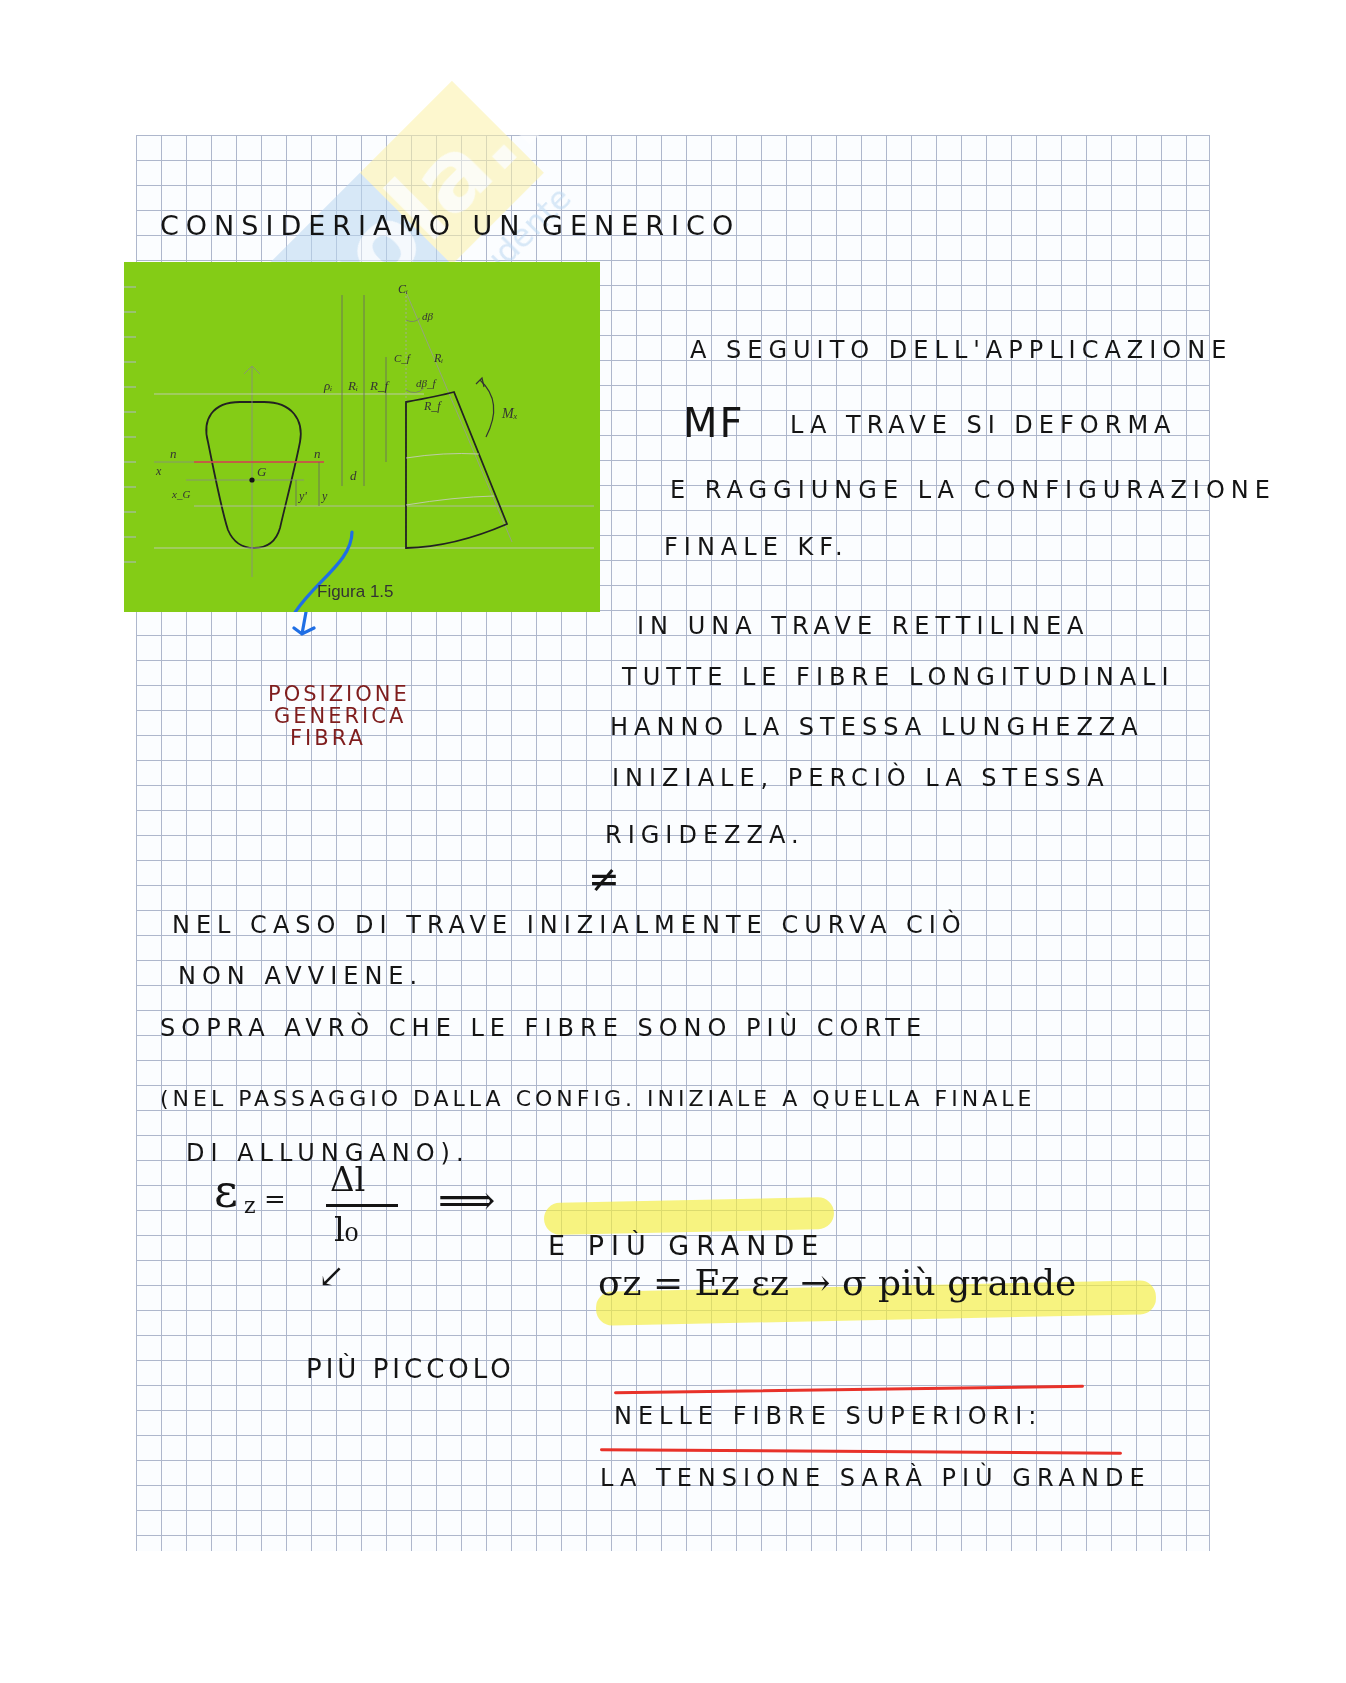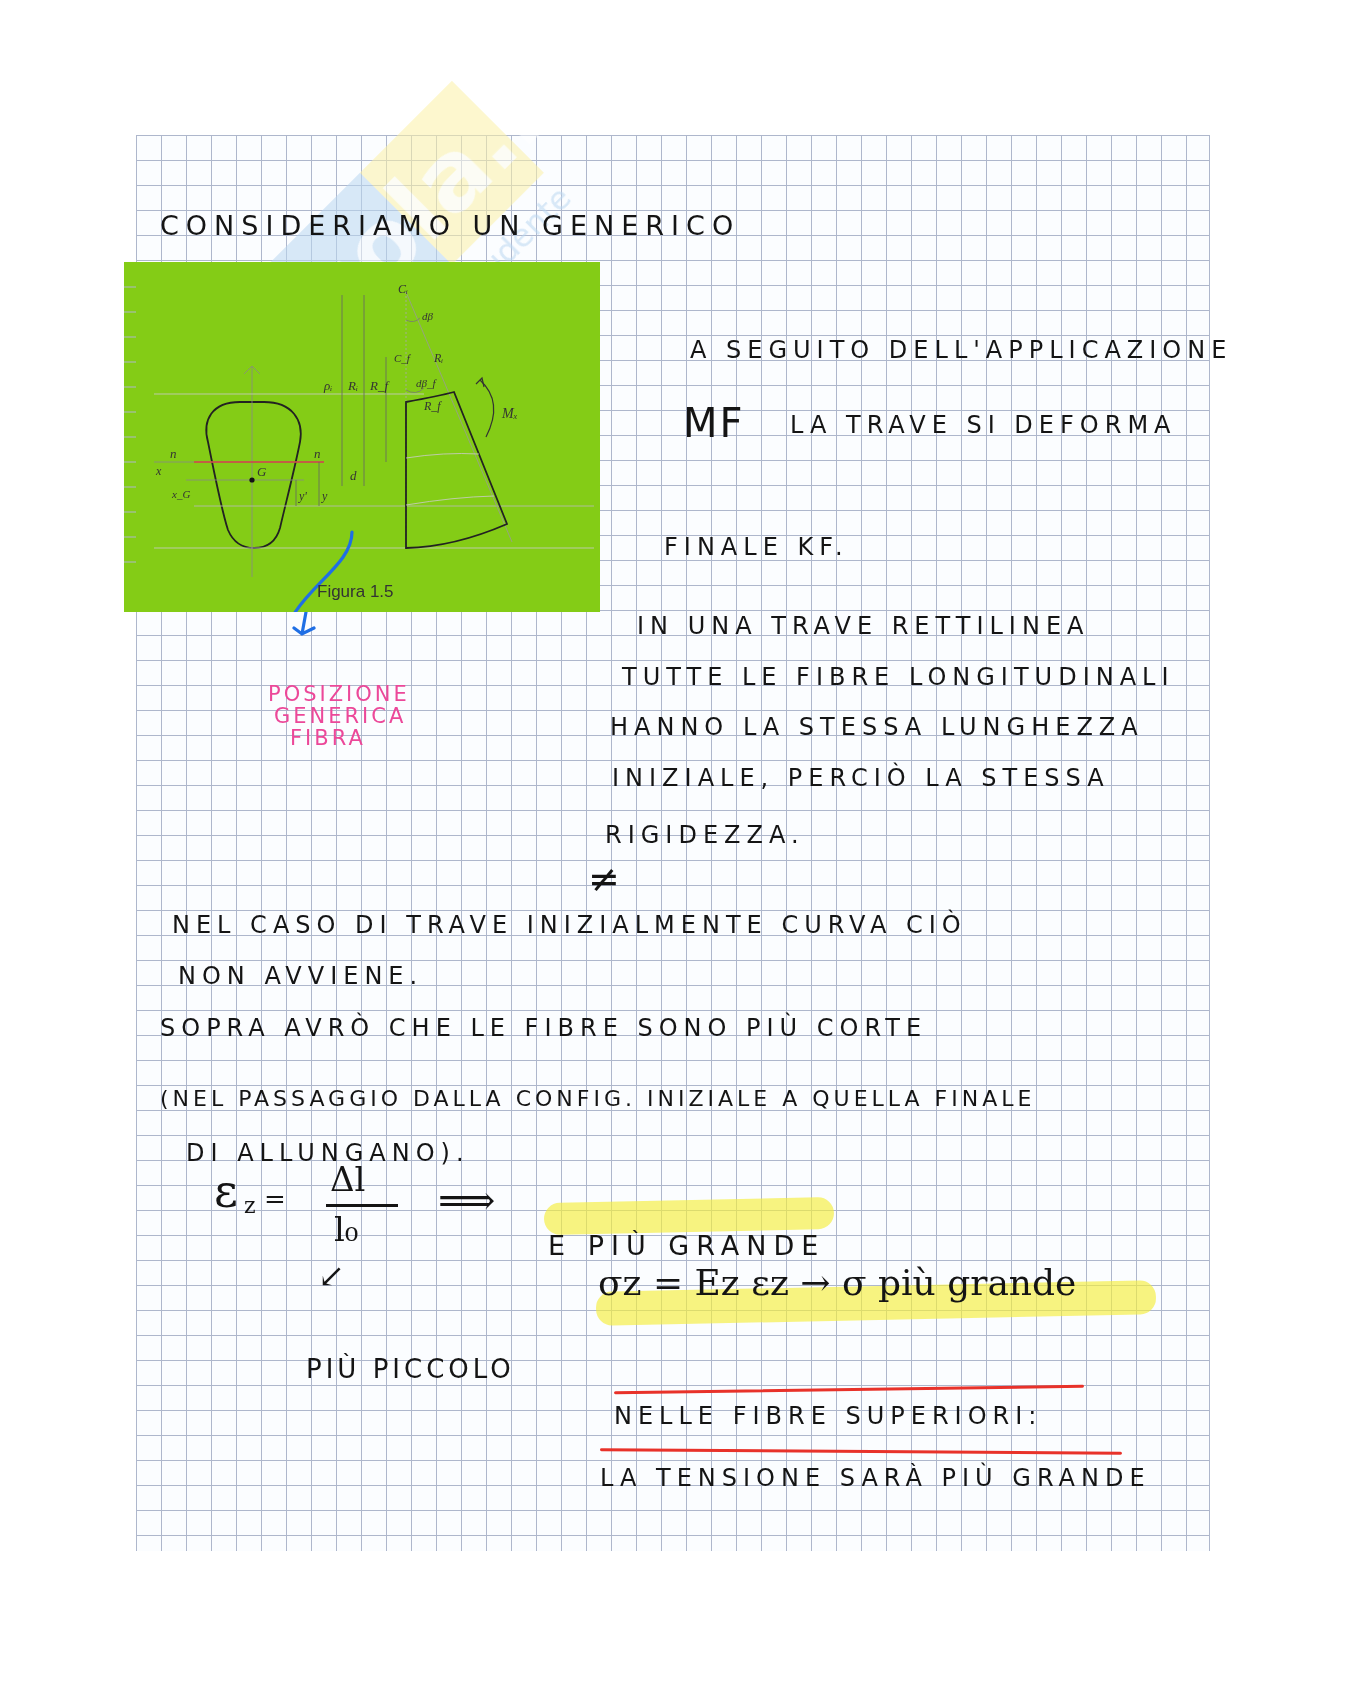--- a/index.html
+++ b/index.html
@@ -21,21 +21,21 @@
 
   
   .watermark { position: absolute; left: 120px; top: 60px; width: 480px; height: 480px; pointer-events: none; }
 
   
   .hw { position: absolute; color: #141414; font-family: "DejaVu Sans", sans-serif;
         font-weight: normal; letter-spacing: 7px; white-space: nowrap; text-transform: uppercase;
         line-height: 1; margin-top: 48px; }
   .hw.lg { font-size: 27px; }
   .hw.md { font-size: 24px; letter-spacing: 6px; }
-  .blue { color: #ec4899; font-size: 21px; letter-spacing: 3px; }
+  .blue { color: #7f1d1d; font-size: 21px; letter-spacing: 3px; }
 
   
   .figure { position: absolute; left: 124px; top: 262px; width: 476px; height: 350px; background: #84cc16; }
   .figure svg { position: absolute; left: 0; top: 0; }
   .caption { position: absolute; left: 193px; top: 320px; font-family: "Liberation Sans", sans-serif;
              font-size: 17px; color: #333; letter-spacing: 0; }
   .figlabel { font-family: "Liberation Serif", serif; font-style: italic; fill: #333; }
 
   .highlight { position: absolute; background: rgba(245, 238, 60, 0.65); border-radius: 16px; transform: rotate(-1.2deg); }
   .underline-red { position: absolute; height: 3px; background: #e8322a; border-radius: 2px; }
@@ -132,20 +132,21 @@
     <path d="M 16 0 L 12 22 M 4 16 L 12 22 L 24 16" fill="none" stroke="#1f6fe5" stroke-width="3.2" stroke-linecap="round"></path>
   </svg>
 
   <div class="hw blue" style="left:268px; top:636px;">Posizione</div>
   <div class="hw blue" style="left:274px; top:658px;">generica</div>
   <div class="hw blue" style="left:290px; top:680px;">fibra</div>
 
   <div class="hw md" style="left:690px; top:290px;">A seguito dell'applicazione</div>
   <div class="hw" style="left:683px; top:355px; font-size:40px; letter-spacing:2px;">Mf</div>
   <div class="hw md" style="left:790px; top:365px;">la trave si deforma</div>
+  <div class="hw md" style="left:670px; top:430px;">e raggiunge la configurazione</div>
   <div class="hw md" style="left:664px; top:487px;">finale Kf.</div>
 
   <div class="hw md" style="left:637px; top:566px;">In una trave rettilinea</div>
   <div class="hw md" style="left:622px; top:617px;">tutte le fibre longitudinali</div>
   <div class="hw md" style="left:610px; top:667px;">hanno la stessa lunghezza</div>
   <div class="hw md" style="left:612px; top:718px;">iniziale, perciò la stessa</div>
   <div class="hw md" style="left:605px; top:775px;">rigidezza.</div>
 
   <div class="hw" style="left:588px; top:812px; font-size:38px; letter-spacing:0;">≠</div>
 

